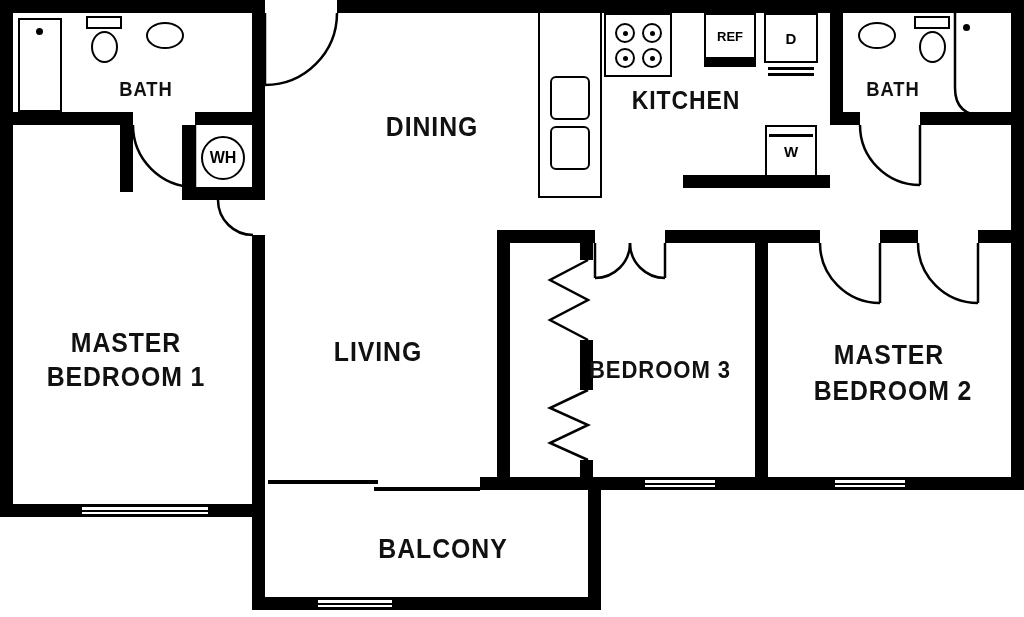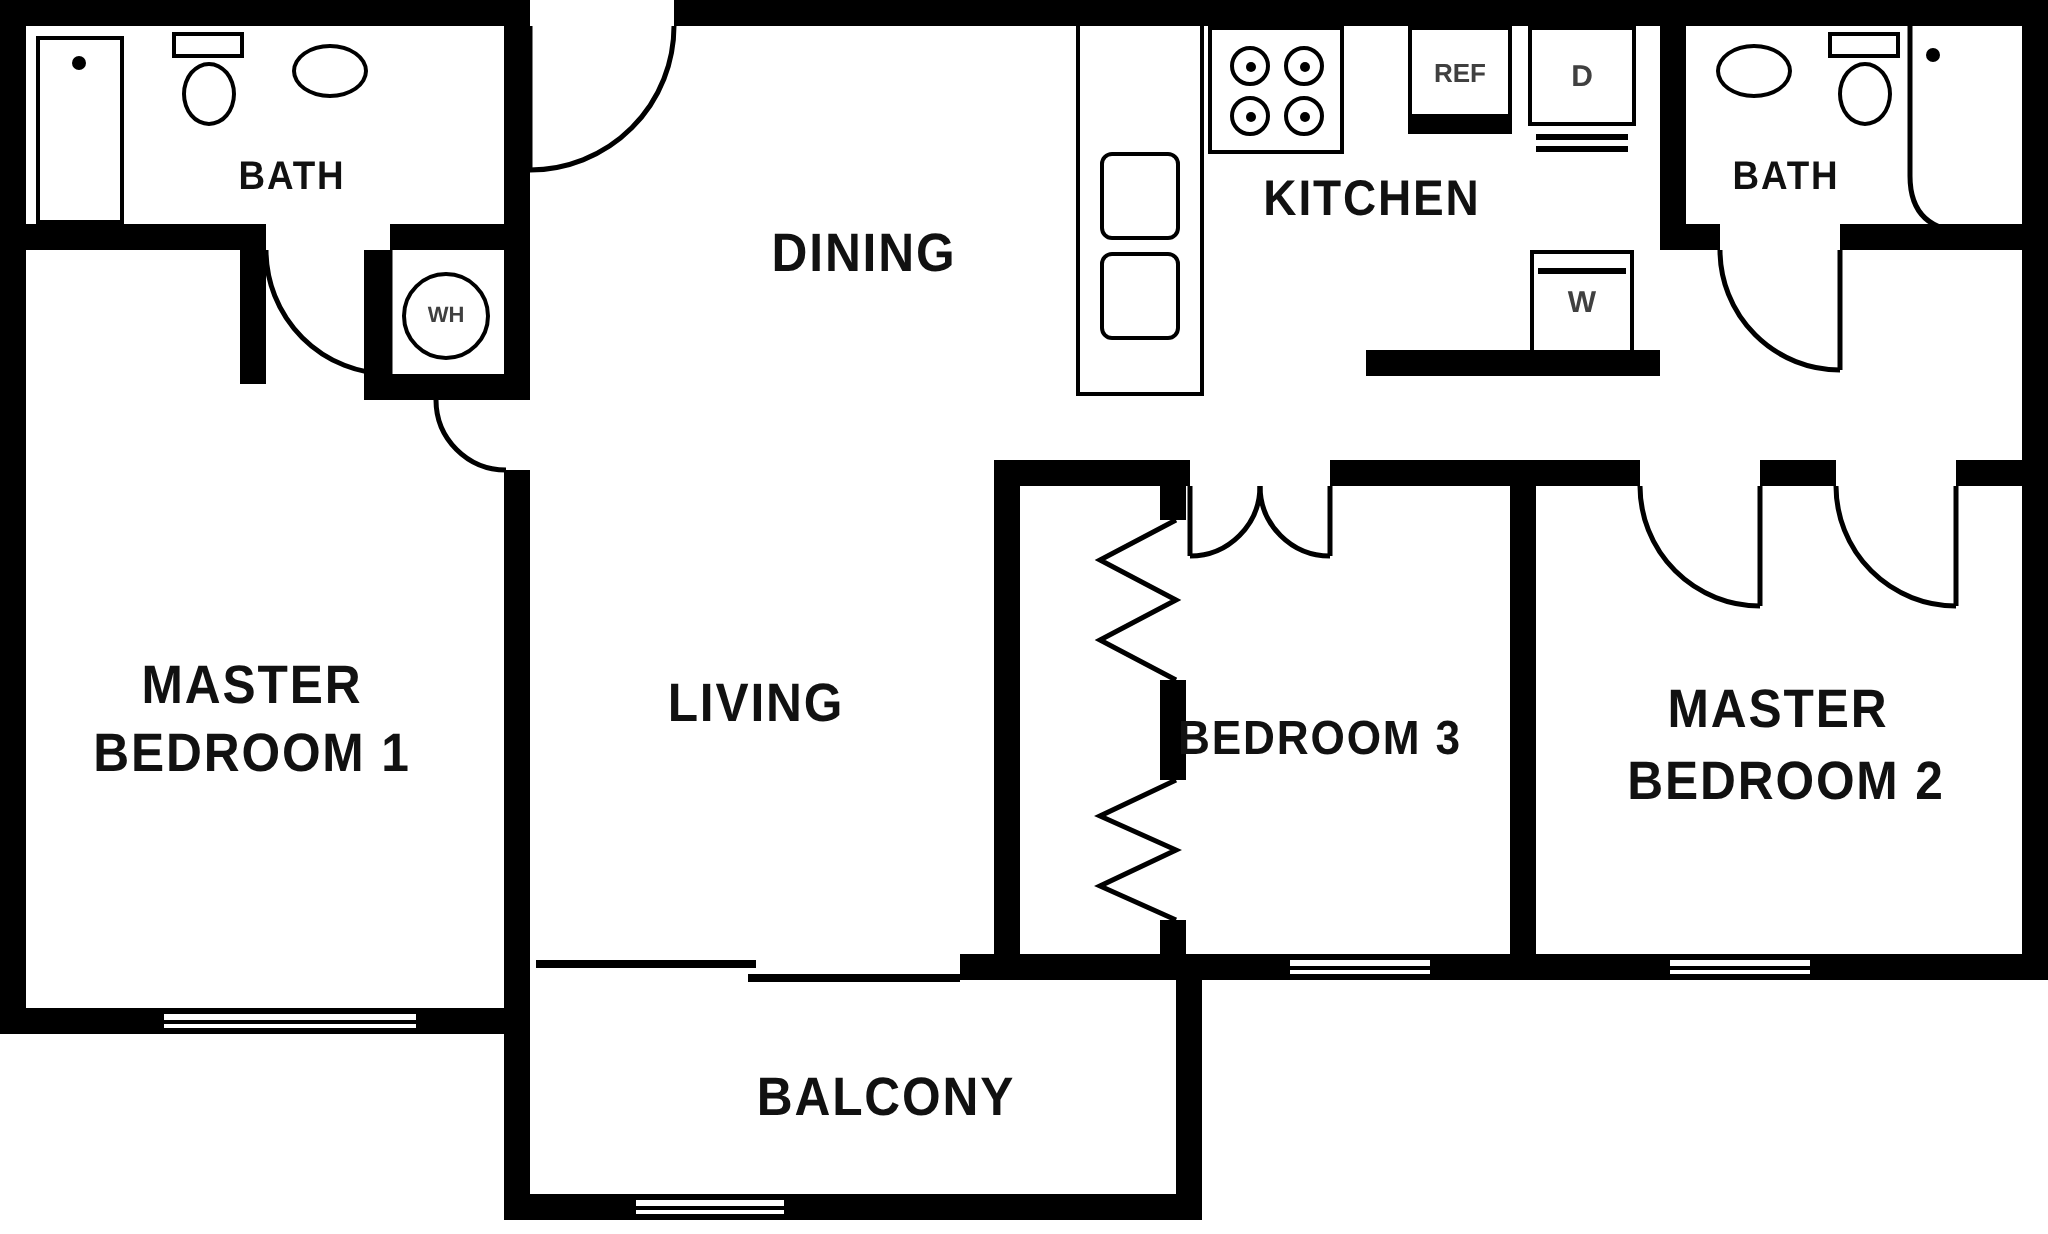--- a/index.html
+++ b/index.html
@@ -7,21 +7,21 @@
         font-family:"Liberation Sans",sans-serif;}
   .wall{position:absolute;background:#000;}
   .window{position:absolute;background:#fff;border-top:3px solid #000;border-bottom:3px solid #000;box-sizing:border-box;}
   .window::after{content:"";position:absolute;left:0;right:0;top:50%;height:2px;margin-top:-1px;background:#000;}
   .slider{position:absolute;background:#fff;}
   .slider-line{position:absolute;background:#000;}
   .fixture{position:absolute;background:#fff;border:2.5px solid #000;box-sizing:border-box;}
   .round{border-radius:50%;}
   .dot{position:absolute;background:#000;border-radius:50%;}
   .appliance{display:flex;align-items:center;justify-content:center;}
-  .app-label{font-weight:bold;color:#404040;}
+  .app-label{font-weight:bold;color:#000000;}
   .burner{position:absolute;width:20px;height:20px;border:2.5px solid #000;border-radius:50%;box-sizing:border-box;}
   .burner::after{content:"";position:absolute;left:50%;top:50%;width:5px;height:5px;margin:-2.5px 0 0 -2.5px;background:#000;border-radius:50%;}
   .innerline{position:absolute;background:#000;}
   .label{position:absolute;font-weight:bold;color:#111;letter-spacing:1px;white-space:nowrap;
          transform:translate(-50%,-50%) scaleX(0.92);}
   svg.overlay{position:absolute;left:0;top:0;pointer-events:none;}
 </style>
 </head>
 <body>
 
@@ -104,21 +104,21 @@
     </g>
   </svg>
 
   <div class="fixture" style="left:18px;top:18px;width:44px;height:94px;"></div>
   <div class="dot" style="left:36px;top:28px;width:7px;height:7px;"></div>
   <div class="fixture" style="left:86px;top:16px;width:36px;height:13px;"></div>
   <div class="fixture round" style="left:91px;top:31px;width:27px;height:32px;"></div>
   <div class="fixture round" style="left:146px;top:22px;width:38px;height:27px;"></div>
 
   <div class="fixture round appliance" style="left:201px;top:136px;width:44px;height:44px;">
-    <span class="app-label" style="font-size:11px;">WH</span>
+    <span class="app-label" style="font-size:16px;">WH</span>
   </div>
 
   <div class="fixture" style="left:538px;top:13px;width:64px;height:185px;border-top:none;"></div>
   <div class="fixture" style="left:550px;top:76px;width:40px;height:44px;border-width:2px;border-radius:6px;"></div>
   <div class="fixture" style="left:550px;top:126px;width:40px;height:44px;border-width:2px;border-radius:6px;"></div>
 
   <div class="fixture" style="left:604px;top:13px;width:68px;height:64px;">
     <div class="burner" style="left:9px;top:8px;"></div>
     <div class="burner" style="left:36px;top:8px;"></div>
     <div class="burner" style="left:9px;top:33px;"></div>

